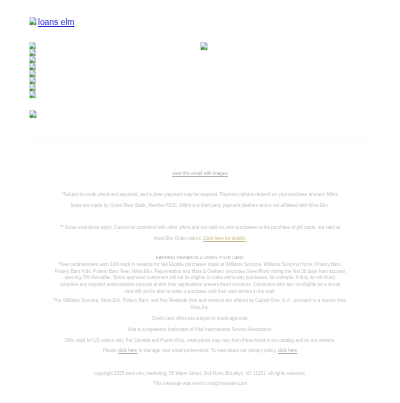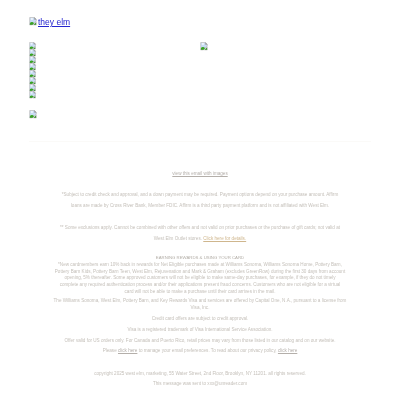--- a/index.html
+++ b/index.html
@@ -59,21 +59,21 @@
             <ellipse cx="5.8" cy="4.2" rx="2.4" ry="1.5" fill="#fff"></ellipse>
             <path d="M0.5 14.4 C1.2 11.8 3.6 9.6 6.4 10.2 C8.6 10.7 10 12.2 11.8 13 C13 13.5 14 13.6 15.2 13.6 V17 H0.5 Z" fill="#37a521"></path>
           </g>
           <path d="M1.3 1 H10.8 L14.6 4.8 V7.8 L7.0 15.8 H1.3 Z" fill="none" stroke="#959595" stroke-width="0.9" stroke-linejoin="round"></path>
           <path d="M10.8 1 L14.6 4.8 H10.8 Z" fill="#a3a3a3" stroke="#8a8a8a" stroke-width="0.6"></path>
           <g clip-path="url(#bclipR)">
             <rect x="0" y="0" width="18" height="18" fill="#c9dcf4"></rect>
             <path d="M8.2 16.8 L12.8 11.6 L15.2 12.6 V16.8 Z" fill="#37a521"></path>
           </g>
           <path d="M14.6 9.6 V15.8 H8.8 Z" fill="none" stroke="#959595" stroke-width="0.9" stroke-linejoin="round"></path>
-        </svg></span><span class="logo-alt">they elm</span>
+        </svg></span><span class="logo-alt">loans elm</span>
   </div>
 
   <div class="stack">
       <span class="ico">
         <svg class="bimg" viewBox="0 0 18 18">
           <g clip-path="url(#bclipL)">
             <rect x="0" y="0" width="18" height="18" fill="#c9dcf4"></rect>
             <ellipse cx="5.8" cy="4.2" rx="2.4" ry="1.5" fill="#fff"></ellipse>
             <path d="M0.5 14.4 C1.2 11.8 3.6 9.6 6.4 10.2 C8.6 10.7 10 12.2 11.8 13 C13 13.5 14 13.6 15.2 13.6 V17 H0.5 Z" fill="#37a521"></path>
           </g>

